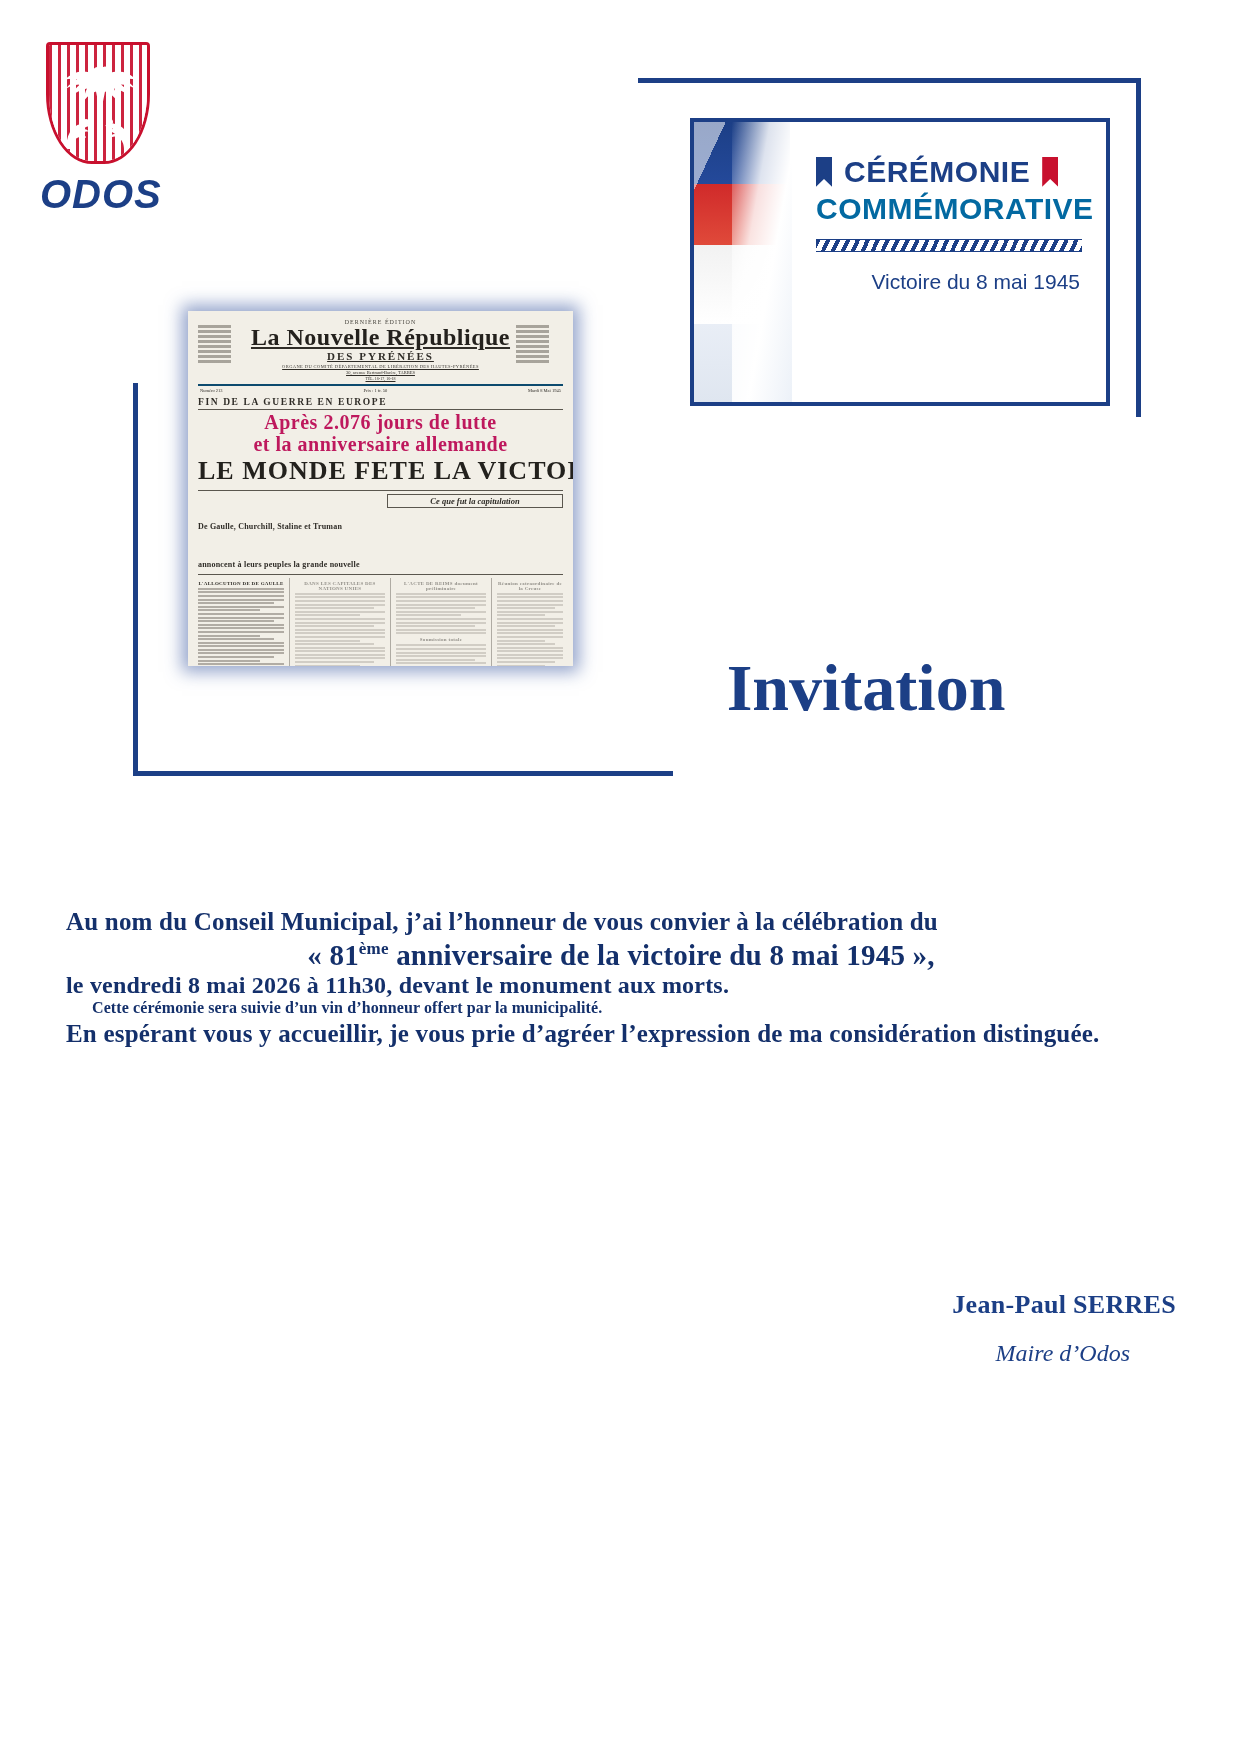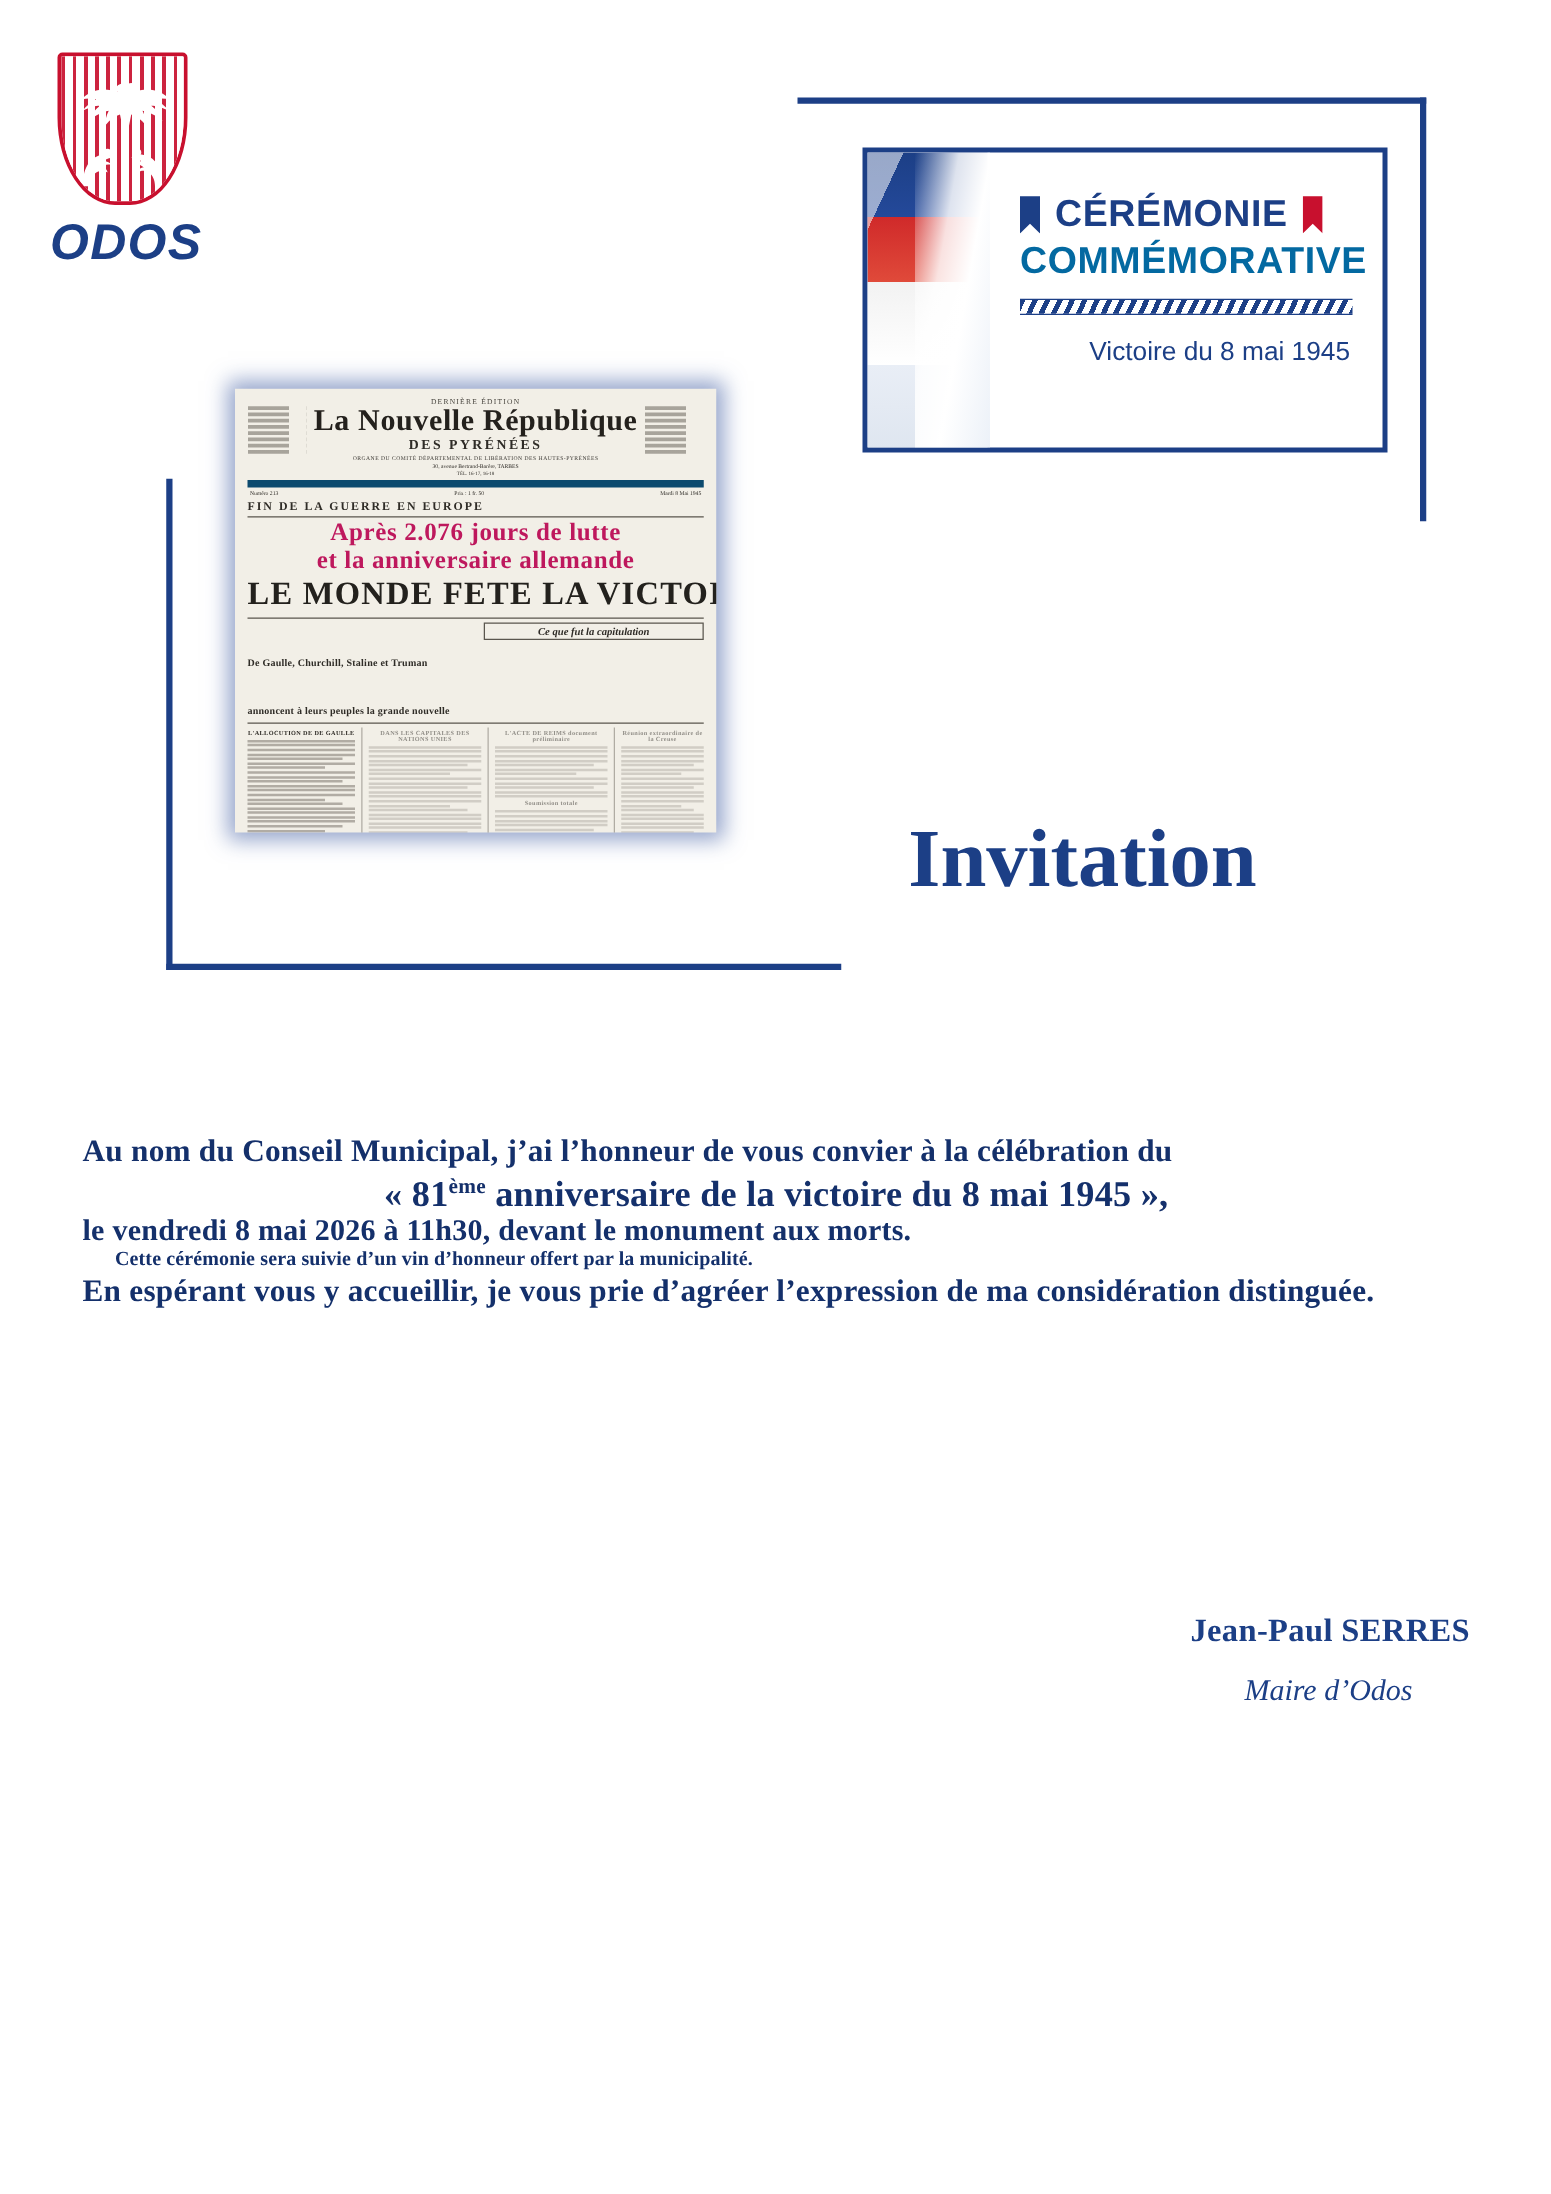--- a/index.html
+++ b/index.html
@@ -99,21 +99,21 @@
     border-left-width: 5px;
     border-bottom-width: 5px;
   }
 
   
   #badge {
     position: absolute;
     left: 690px;
     top: 118px;
     width: 420px;
-    height: 244px;
+    height: 288px;
     border: 4px solid #1c3f86;
     background: #ffffff;
     box-sizing: border-box;
     overflow: hidden;
   }
   #badge .flag {
     position: absolute;
     left: 0; top: 0;
     width: 96px;
     height: 100%;
@@ -212,22 +212,23 @@
     text-align: center;
     font-size: 6px;
     letter-spacing: 1px;
     color: #4a4740;
   }
   .np-masthead {
     display: flex;
     align-items: flex-start;
     justify-content: space-between;
     gap: 6px;
-    border-bottom: 6px solid #0c4a6e;
+    border-bottom: 2px solid #0c4a6e;
     padding-bottom: 3px;
+    text-decoration: underline;
   }
   .np-ear {
     width: 66px;
     font-size: 4px;
     line-height: 1.35;
     color: #55514a;
     text-align: justify;
   }
   .np-ear .ear-line {
     display: block;

